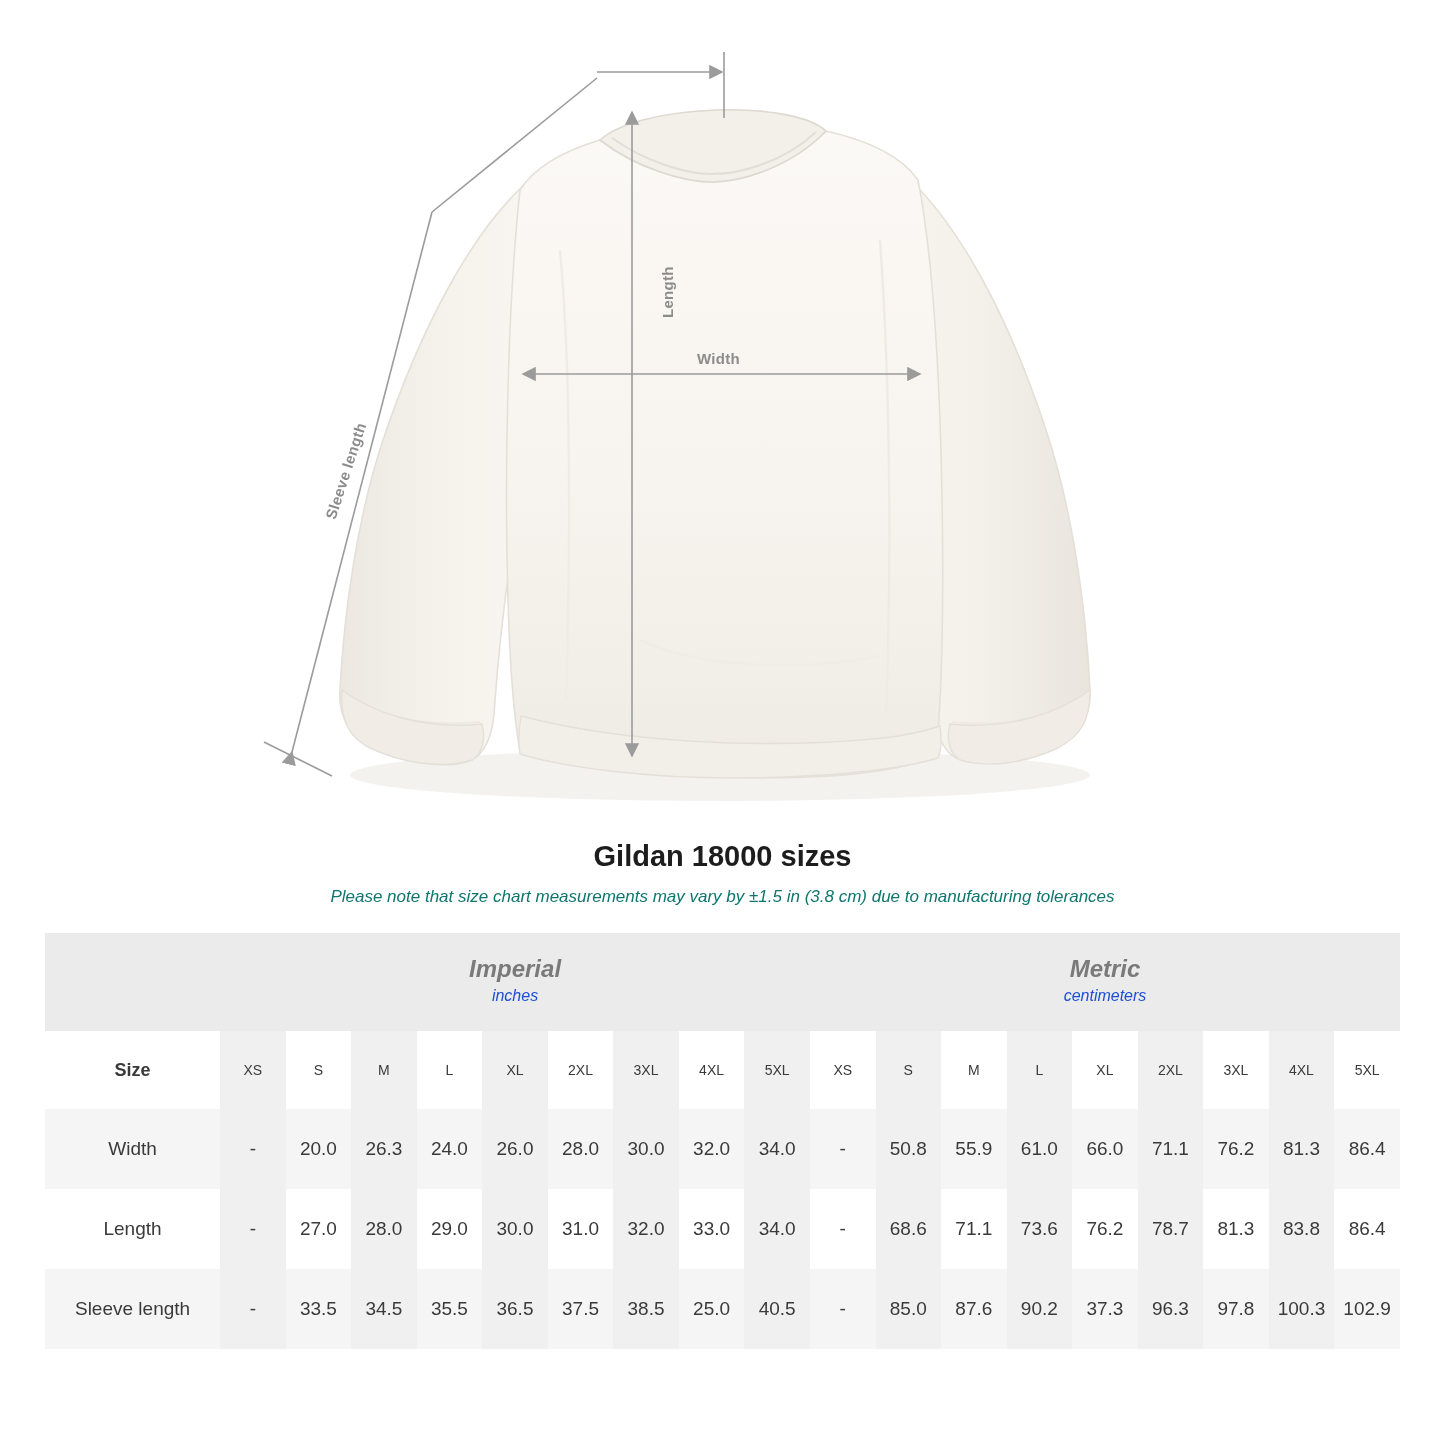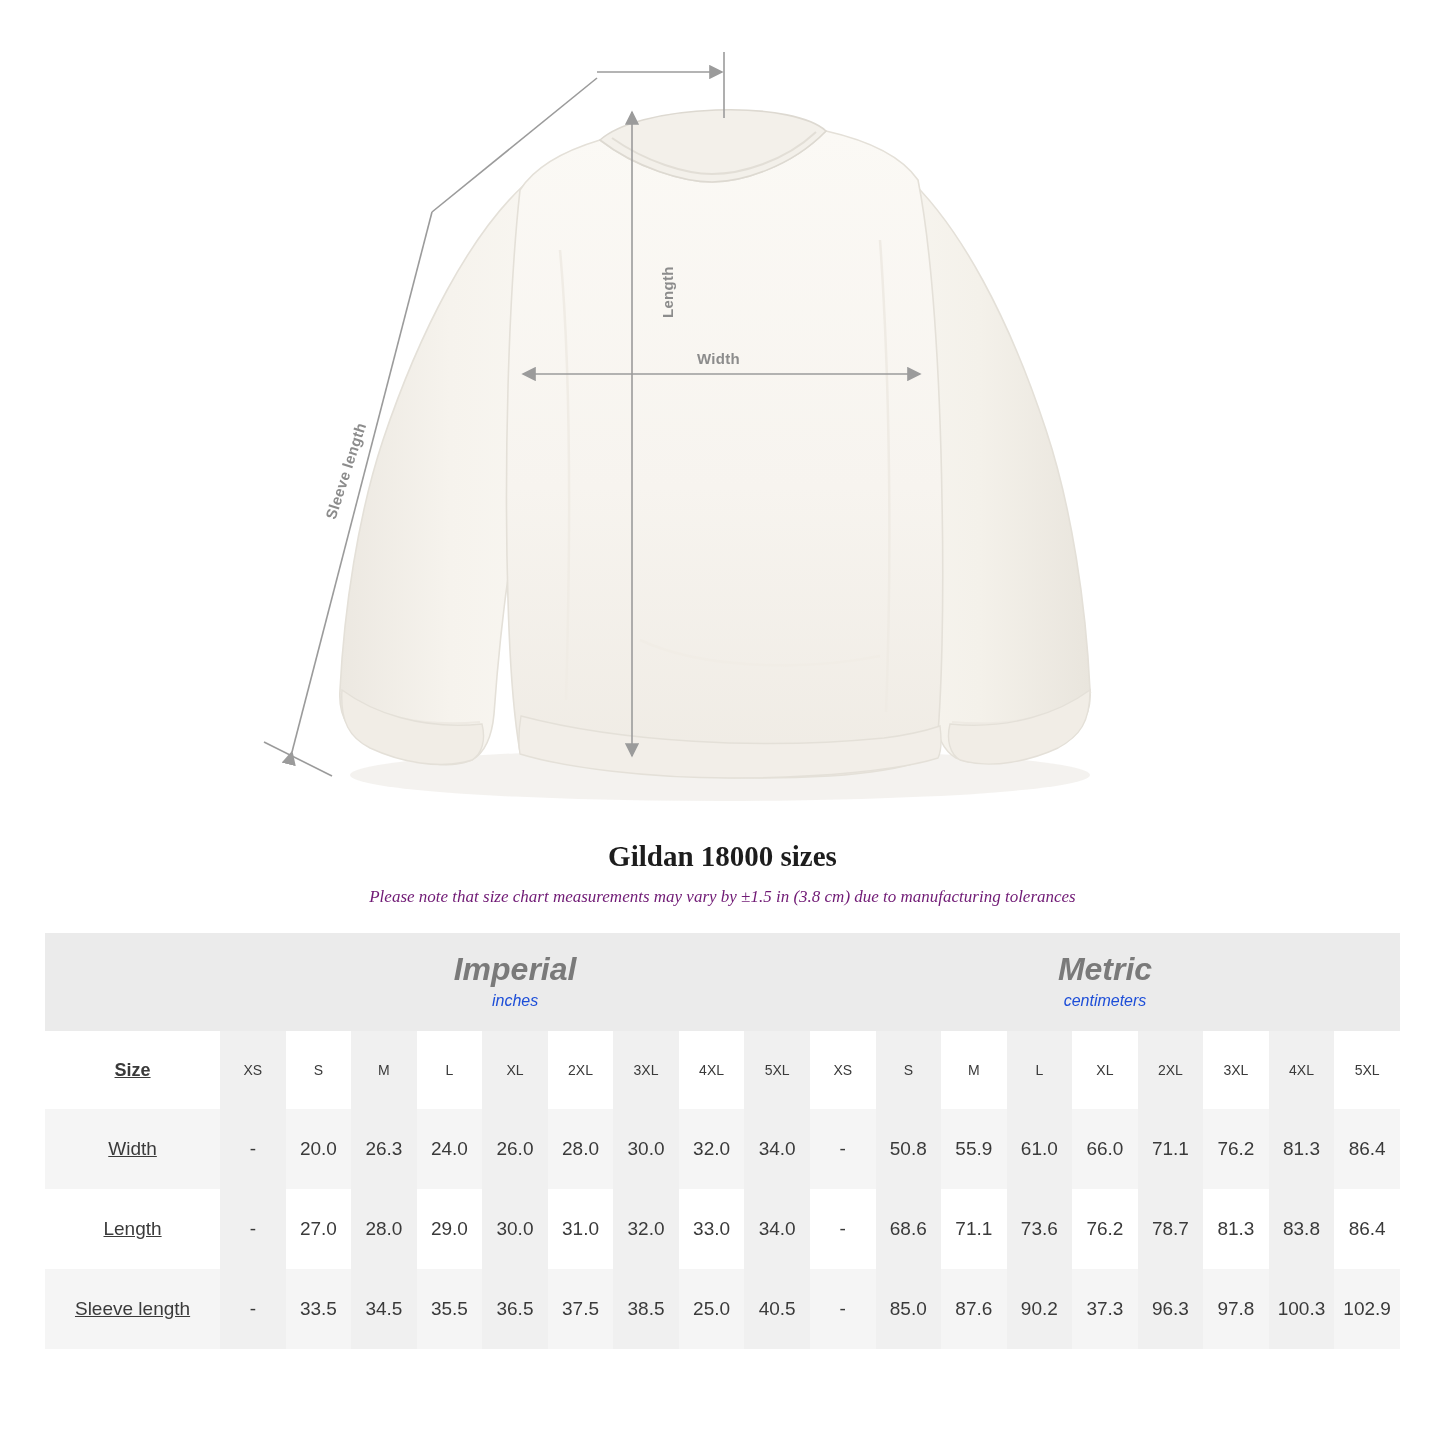--- a/index.html
+++ b/index.html
@@ -45,32 +45,31 @@
   }
   .dim-label.sleeve {
     transform: rotate(-72deg);
     transform-origin: left top;
   }
 
   
   .title-block {
     text-align: center;
     margin-top: 20px;
-    font-family: Liberation Serif, serif;
   }
   .chart-title {
     font-size: 29px;
     font-weight: bold;
     color: #1d1d1d;
     margin: 0;
   }
   .chart-note {
     font-size: 17px;
     font-style: italic;
-    color: #701a75;
+    color: #0f766e;
     margin-top: 14px;
   }
 
   
   .table-wrap {
     margin: 26px 45px 0 45px;
   }
   table.size-table {
     border-collapse: collapse;
     width: 1355px;
@@ -80,21 +79,21 @@
   table.size-table th {
     text-align: center;
     vertical-align: middle;
     font-weight: normal;
   }
   .unit-head {
     background: #ebebeb;
     height: 98px;
   }
   .unit-name {
-    font-size: 32px;
+    font-size: 24px;
     font-style: italic;
     font-weight: bold;
     color: #7a7a7a;
     line-height: 1.15;
   }
   .unit-sub {
     font-size: 16px;
     font-style: italic;
     color: #1d4ed8;
     line-height: 1.6;
@@ -112,21 +111,20 @@
   .data-row td {
     height: 78px;
     font-size: 19px;
     color: #3a3a3a;
   }
   .rowlabel {
     font-weight: bold;
     font-size: 19px;
     color: #2e2e2e;
     text-align: center;
-    text-decoration: underline;
   }
   
   .shaded {
     background: #f0f0f0;
   }
   .row-shade {
     background: #f5f5f5;
   }
   .col-label {
     width: 175px;

